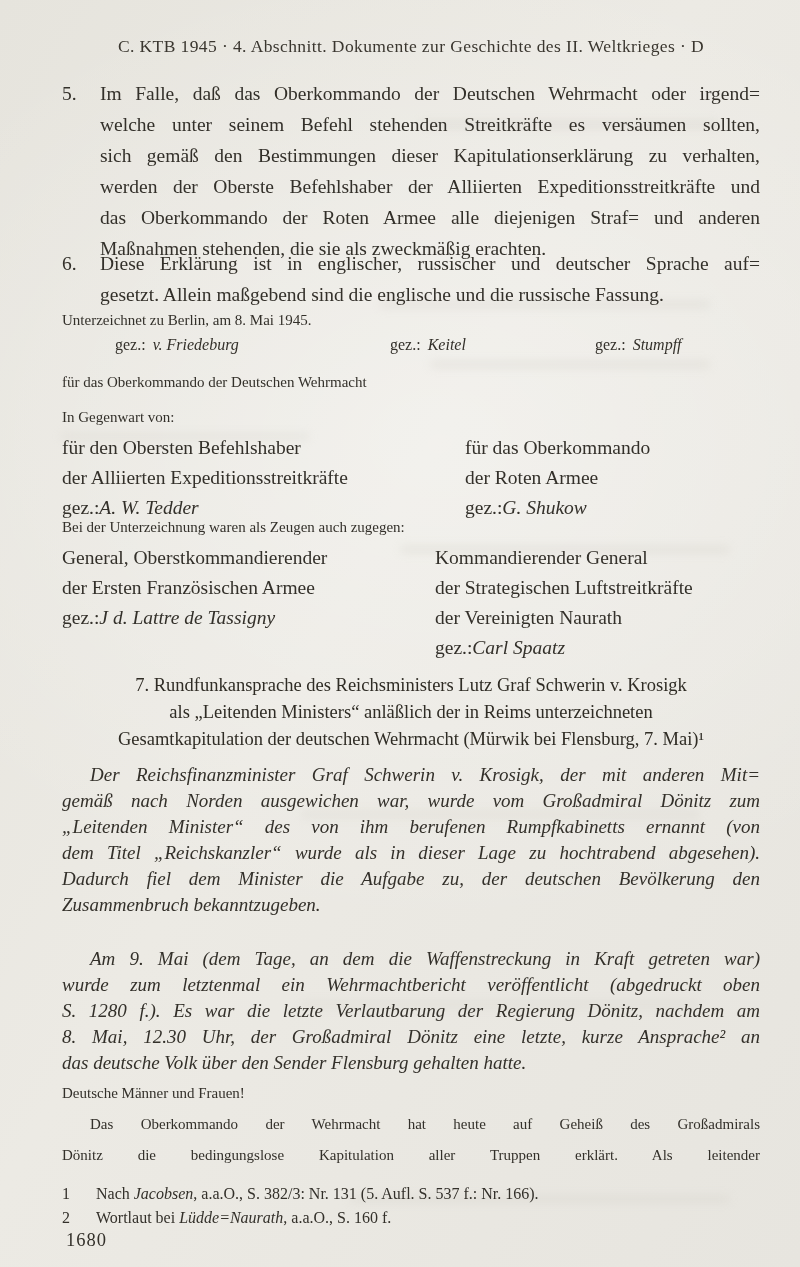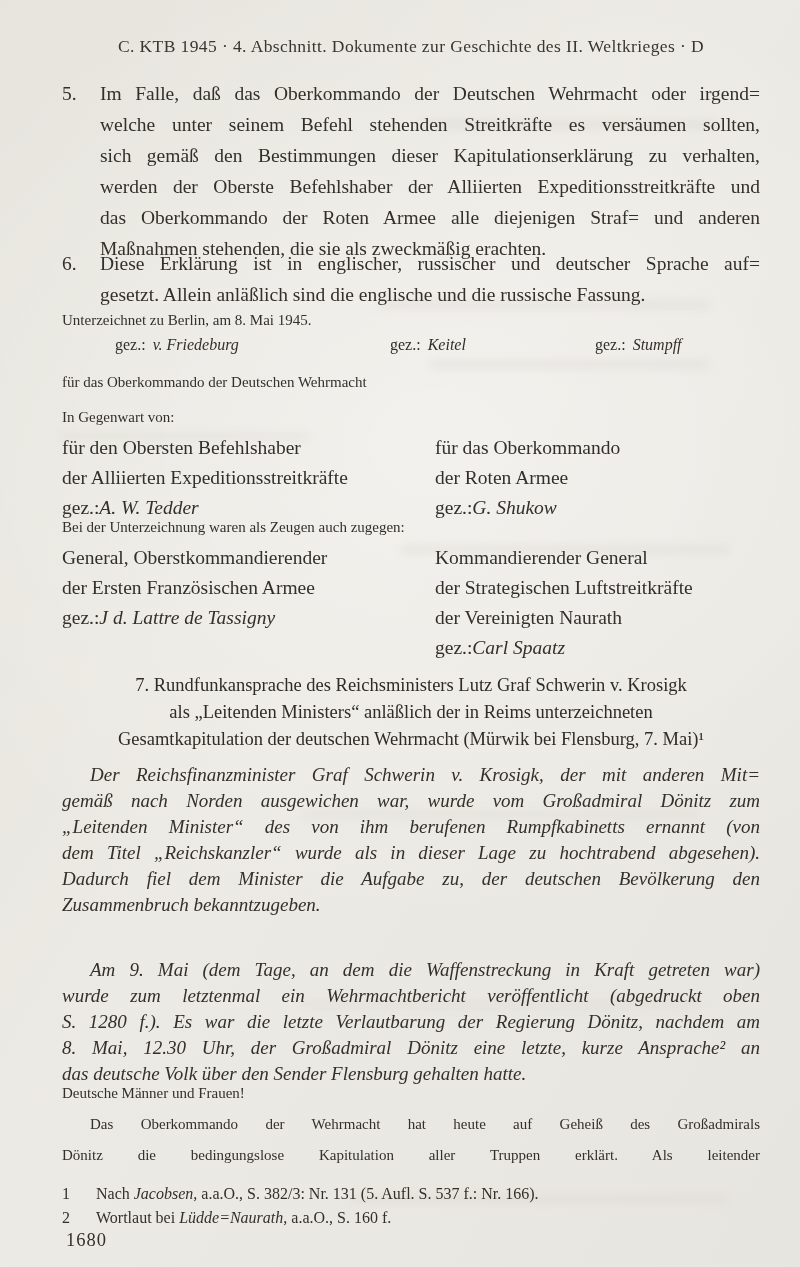--- a/index.html
+++ b/index.html
@@ -61,21 +61,21 @@
       <div class="jl">werden der Oberste Befehlshaber der Alliierten Expeditionsstreitkräfte und</div>
       <div class="jl">das Oberkommando der Roten Armee alle diejenigen Straf= und anderen</div>
       <div class="ll">Maßnahmen stehenden, die sie als zweckmäßig erachten.</div>
     </div>
   </div>
 
   <div class="abs tb numitem" style="top:248px;">
     <div class="num">6.</div>
     <div>
       <div class="jl">Diese Erklärung ist in englischer, russischer und deutscher Sprache auf=</div>
-      <div class="ll">gesetzt. Allein anläßlich sind die englische und die russische Fassung.</div>
+      <div class="ll">gesetzt. Allein maßgebend sind die englische und die russische Fassung.</div>
     </div>
   </div>
 
   <div class="abs tb bodyline" style="top:305px;">Unterzeichnet zu Berlin, am 8. Mai 1945.</div>
 
   <div class="abs sigrow">
     <span class="sig" style="left:115px;">
       <span class="pfx">gez.:</span><span class="it">v. Friedeburg</span>
     </span>
     <span class="sig" style="left:390px;">
@@ -83,21 +83,21 @@
     </span>
     <span class="sig" style="left:595px;">
       <span class="pfx">gez.:</span><span class="it">Stumpff</span>
     </span>
   </div>
 
   <div class="abs tb bodyline" style="top:367px;">für das Oberkommando der Deutschen Wehrmacht</div>
 
   <div class="abs tb bodyline" style="top:402px;">In Gegenwart von:</div>
 
-  <div class="abs tb cols" style="top:433px;">
+  <div class="abs tb cols" style="top:433px;gap:30px;">
     <div class="colcell">
       <div>für den Obersten Befehlshaber</div>
       <div>der Alliierten Expeditionsstreitkräfte</div>
       <div>
         <span class="pfx">gez.:</span><span class="it">A. W. Tedder</span>
       </div>
     </div>
     <div class="colcell">
       <div>für das Oberkommando</div>
       <div>der Roten Armee</div>
@@ -135,21 +135,21 @@
 
   <div class="abs tb itpara" style="top:762px;">
     <div class="jl indent">Der Reichsfinanzminister Graf Schwerin v. Krosigk, der mit anderen Mit=</div>
     <div class="jl">gemäß nach Norden ausgewichen war, wurde vom Großadmiral Dönitz zum</div>
     <div class="jl">„Leitenden Minister“ des von ihm berufenen Rumpfkabinetts ernannt (von</div>
     <div class="jl">dem Titel „Reichskanzler“ wurde als in dieser Lage zu hochtrabend abgesehen).</div>
     <div class="jl">Dadurch fiel dem Minister die Aufgabe zu, der deutschen Bevölkerung den</div>
     <div class="ll">Zusammenbruch bekanntzugeben.</div>
   </div>
 
-  <div class="abs tb itpara" style="top:946px;margin-top:11px;">
+  <div class="abs tb itpara" style="top:946px;">
     <div class="jl indent">Am 9. Mai (dem Tage, an dem die Waffenstreckung in Kraft getreten war)</div>
     <div class="jl">wurde zum letztenmal ein Wehrmachtbericht veröffentlicht (abgedruckt oben</div>
     <div class="jl">S. 1280 f.). Es war die letzte Verlautbarung der Regierung Dönitz, nachdem am</div>
     <div class="jl">8. Mai, 12.30 Uhr, der Großadmiral Dönitz eine letzte, kurze Ansprache² an</div>
     <div class="ll">das deutsche Volk über den Sender Flensburg gehalten hatte.</div>
   </div>
 
   <div class="abs tb bodyline" style="top:1078px;">Deutsche Männer und Frauen!</div>
 
   <div class="abs tb bodyline" style="top:1109px;">

